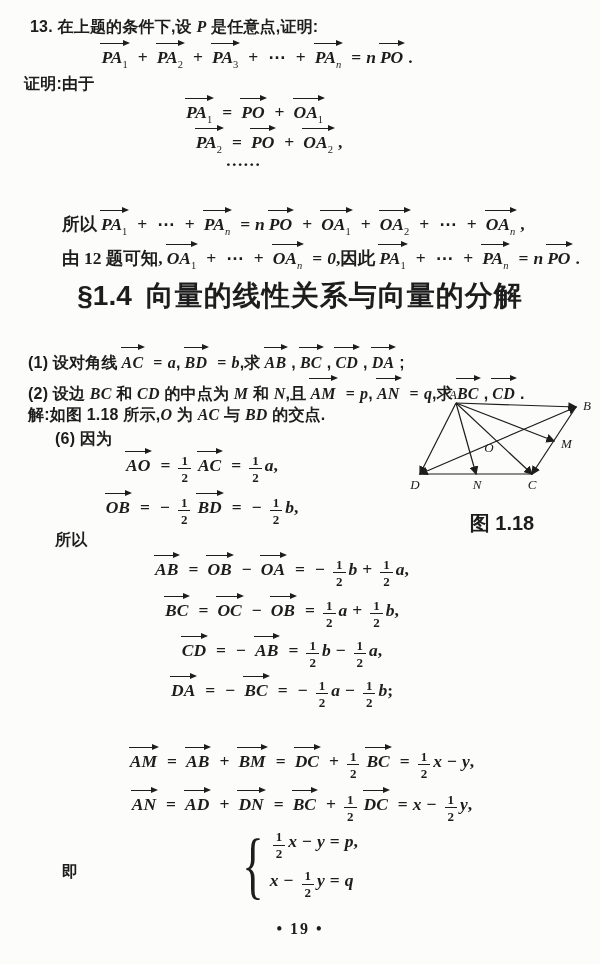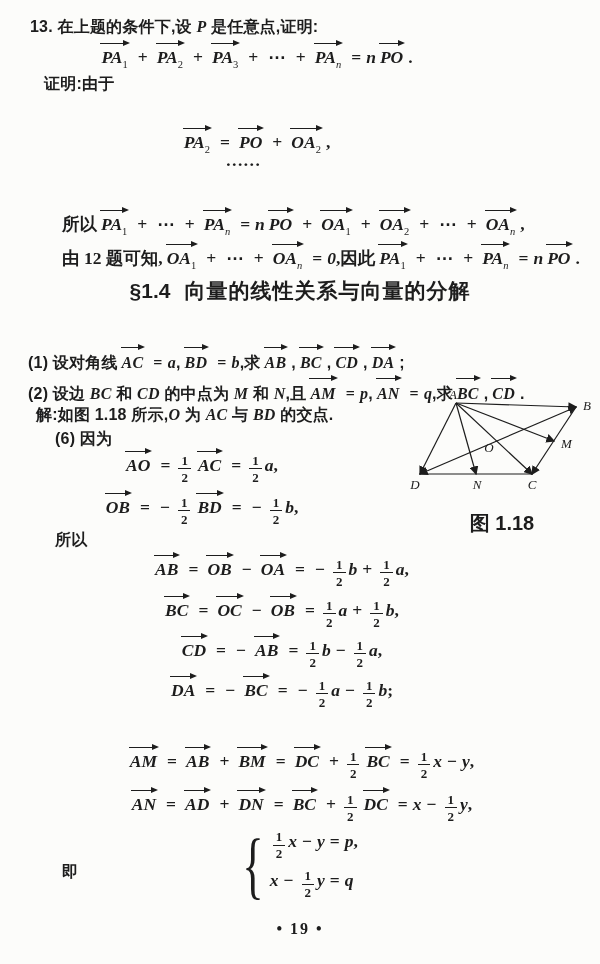--- a/index.html
+++ b/index.html
@@ -21,61 +21,62 @@
   .op{font-family:"Liberation Serif","DejaVu Serif",serif;margin:0 5px;font-weight:600;}
   .vec{position:relative;display:inline-block;margin:0 3px;padding:3px 2px 0 1px;}
   .vec::before{content:'';position:absolute;top:-1px;left:0;right:6px;height:1.3px;background:#1d1d1d;}
   .vec::after{content:'';position:absolute;top:-4.5px;right:0;width:0;height:0;
     border-left:7px solid #1d1d1d;border-top:3.5px solid transparent;border-bottom:3.5px solid transparent;}
   .vec sub{font-size:10.5px;font-style:normal;line-height:0;}
   .frac{display:inline-block;text-align:center;vertical-align:-0.62em;margin:0 3px;
     font-family:"Liberation Serif","DejaVu Serif",serif;font-style:normal;font-weight:600;line-height:1;}
   .frac .num{display:block;font-size:13px;padding:0 3px 1.5px 3px;}
   .frac .den{display:block;font-size:13px;border-top:1.3px solid #1d1d1d;padding:1.5px 3px 0 3px;}
-  .sec-title{font-size:21px;font-weight:700;letter-spacing:1px;}
+  .sec-title{font-size:28px;font-weight:700;letter-spacing:1px;}
   .sec-num{margin-right:14px;letter-spacing:0;}
   .sys{display:flex;align-items:center;}
   .brace{font-family:"Liberation Serif","DejaVu Serif",serif;font-size:62px;font-weight:400;
     transform:scale(0.72,1.18);margin-right:2px;line-height:1;}
   .sys-rows{display:flex;flex-direction:column;gap:9px;}
   .fig-caption{font-size:20px;font-weight:600;}
   .pageno{font-size:16px;font-family:"Liberation Serif","DejaVu Serif",serif;letter-spacing:2px;}
   svg text{font-family:"Liberation Serif","DejaVu Serif",serif;font-style:italic;font-size:13px;fill:#1d1d1d;}
 </style>
 </head>
 <body>
 
 <div class="page">
 
   <div class="abs cjk" style="left:30px;top:15px;width:550px;"><span class="cn">13. 在上题的条件下,设 </span><span class="it">P</span><span class="cn"> 是任意点,证明:</span></div>
 
   <div class="abs eq center" style="left:40px;top:44px;width:430px;"><span class="vec"><span class="it">PA</span><sub>1</sub></span><span class="op">+</span><span class="vec"><span class="it">PA</span><sub>2</sub></span><span class="op">+</span><span class="vec"><span class="it">PA</span><sub>3</sub></span><span class="op">+</span><span class="op">⋯</span><span class="op">+</span><span class="vec"><span class="it">PA</span><sub style="font-style: italic;">n</sub></span><span class="op">=</span><span class="it">n</span><span class="vec"><span class="it">PO</span></span><span class="rm">.</span></div>
 
-  <div class="abs cjk" style="left:44px;top:72px;"><span class="b">证明</span><span class="cn">:由于</span></div>
+  <div class="abs cjk" style="left:24px;top:72px;"><span class="b">证明</span><span class="cn">:由于</span></div>
 
+  <div class="abs eq center" style="left:40px;top:99px;width:430px;"><span class="vec"><span class="it">PA</span><sub>1</sub></span><span class="op">=</span><span class="vec"><span class="it">PO</span></span><span class="op">+</span><span class="vec"><span class="it">OA</span><sub>1</sub></span></div>
 
-  <div class="abs eq center" style="left:40px;top:129px;width:430px;"><span class="vec"><span class="it">PA</span><sub>2</sub></span><span class="op">=</span><span class="vec"><span class="it">PO</span></span><span class="op">+</span><span class="vec"><span class="it">OA</span><sub>2</sub></span><span class="rm">,</span></div>
+  <div class="abs eq center" style="left:52px;top:129px;width:430px;"><span class="vec"><span class="it">PA</span><sub>2</sub></span><span class="op">=</span><span class="vec"><span class="it">PO</span></span><span class="op">+</span><span class="vec"><span class="it">OA</span><sub>2</sub></span><span class="rm">,</span></div>
 
   <div class="abs eq center" style="left:28px;top:150px;width:430px;"><span class="cn">……</span></div>
 
 
   <div class="abs eq" style="left:62px;top:211px;"><span class="cn">所以</span><span class="vec"><span class="it">PA</span><sub>1</sub></span><span class="op">+</span><span class="op">⋯</span><span class="op">+</span><span class="vec"><span class="it">PA</span><sub style="font-style: italic;">n</sub></span><span class="op">=</span><span class="it">n</span><span class="vec"><span class="it">PO</span></span><span class="op">+</span><span class="vec"><span class="it">OA</span><sub>1</sub></span><span class="op">+</span><span class="vec"><span class="it">OA</span><sub>2</sub></span><span class="op">+</span><span class="op">⋯</span><span class="op">+</span><span class="vec"><span class="it">OA</span><sub style="font-style: italic;">n</sub></span><span class="rm">,</span></div>
 
   <div class="abs eq" style="left:62px;top:245px;"><span class="cn">由 12 题可知,</span><span class="vec"><span class="it">OA</span><sub>1</sub></span><span class="op">+</span><span class="op">⋯</span><span class="op">+</span><span class="vec"><span class="it">OA</span><sub style="font-style: italic;">n</sub></span><span class="op">=</span><span class="bi">0</span><span class="cn">,因此</span><span class="vec"><span class="it">PA</span><sub>1</sub></span><span class="op">+</span><span class="op">⋯</span><span class="op">+</span><span class="vec"><span class="it">PA</span><sub style="font-style: italic;">n</sub></span><span class="op">=</span><span class="it">n</span><span class="vec"><span class="it">PO</span></span><span class="rm">.</span></div>
 
   <div class="abs cjk sec-title center" style="left:0;top:276px;width:600px;">
     <span class="sec-num">§1.4</span><span>向量的线性关系与向量的分解</span>
   </div>
 
 
   <div class="abs cjk" style="left:28px;top:348px;"><span class="cn">(1) 设对角线</span><span class="vec"><span class="it">AC</span></span><span class="op">=</span><span class="bi">a</span><span class="cn">,</span><span class="vec"><span class="it">BD</span></span><span class="op">=</span><span class="bi">b</span><span class="cn">,求</span><span class="vec"><span class="it">AB</span></span><span class="cn">,</span><span class="vec"><span class="it">BC</span></span><span class="cn">,</span><span class="vec"><span class="it">CD</span></span><span class="cn">,</span><span class="vec"><span class="it">DA</span></span><span class="cn">;</span></div>
 
   <div class="abs cjk" style="left:28px;top:379px;"><span class="cn">(2) 设边 </span><span class="it">BC</span><span class="cn"> 和 </span><span class="it">CD</span><span class="cn"> 的中点为 </span><span class="it">M</span><span class="cn"> 和 </span><span class="it">N</span><span class="cn">,且</span><span class="vec"><span class="it">AM</span></span><span class="op">=</span><span class="bi">p</span><span class="cn">,</span><span class="vec"><span class="it">AN</span></span><span class="op">=</span><span class="bi">q</span><span class="cn">,求</span><span class="vec"><span class="it">BC</span></span><span class="cn">,</span><span class="vec"><span class="it">CD</span></span><span class="cn">.</span></div>
 
-  <div class="abs cjk" style="left:36px;top:403px;text-align:center;"><span class="b">解</span><span class="cn">:如图 1.18 所示,</span><span class="it">O</span><span class="cn"> 为 </span><span class="it">AC</span><span class="cn"> 与 </span><span class="it">BD</span><span class="cn"> 的交点.</span></div>
+  <div class="abs cjk" style="left:28px;top:403px;text-align:center;"><span class="b">解</span><span class="cn">:如图 1.18 所示,</span><span class="it">O</span><span class="cn"> 为 </span><span class="it">AC</span><span class="cn"> 与 </span><span class="it">BD</span><span class="cn"> 的交点.</span></div>
 
   <div class="abs cjk" style="left:55px;top:427px;"><span class="cn">(6) 因为</span></div>
 
   <div class="abs eq center" style="left:55px;top:452px;width:290px;"><span class="vec"><span class="it">AO</span></span><span class="op">=</span><span class="frac"><span class="num">1</span><span class="den">2</span></span><span class="vec"><span class="it">AC</span></span><span class="op">=</span><span class="frac"><span class="num">1</span><span class="den">2</span></span><span class="bi">a</span><span class="rm">,</span></div>
 
   <div class="abs eq center" style="left:55px;top:494px;width:290px;"><span class="vec"><span class="it">OB</span></span><span class="op">=</span><span class="op">−</span><span class="frac"><span class="num">1</span><span class="den">2</span></span><span class="vec"><span class="it">BD</span></span><span class="op">=</span><span class="op">−</span><span class="frac"><span class="num">1</span><span class="den">2</span></span><span class="bi">b</span><span class="rm">,</span></div>
 
   <div class="abs" style="left:404px;top:388px;width:196px;">
     <svg width="196" height="116" viewBox="0 0 196 116">
       <defs>

